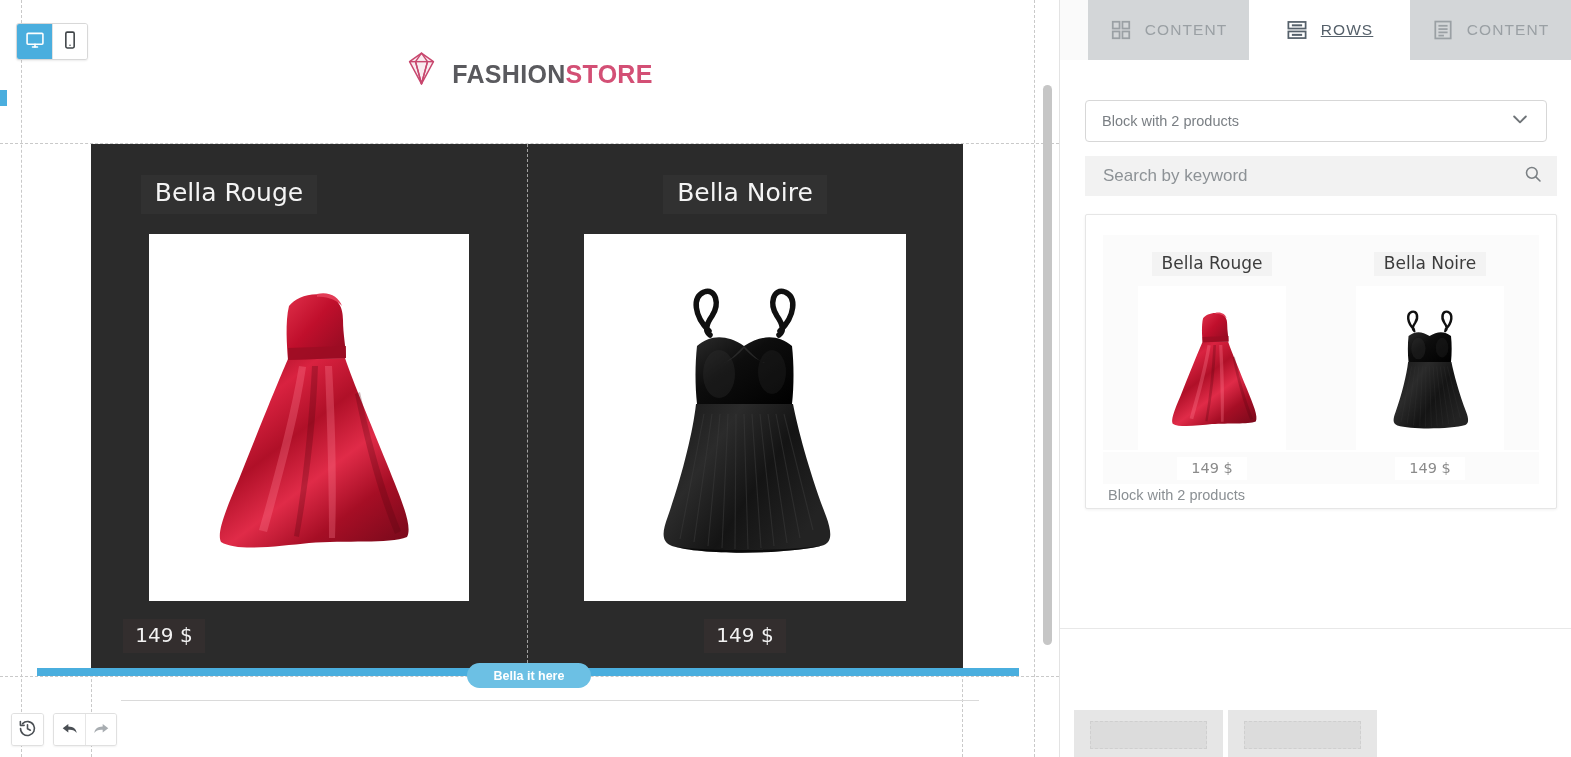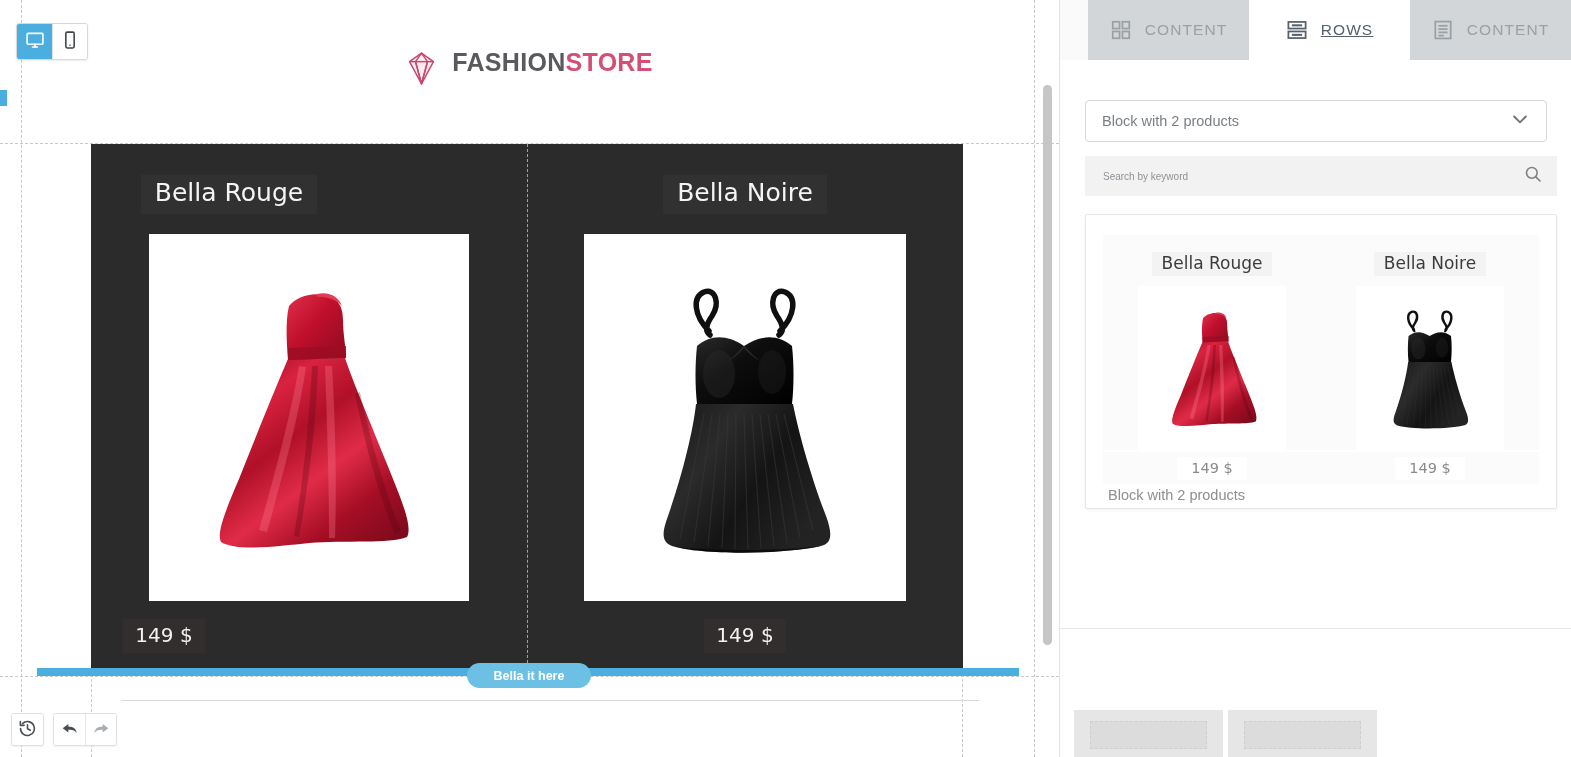--- a/index.html
+++ b/index.html
@@ -86,21 +86,21 @@
     position: absolute;
     left: 70px; top: 0;
     width: 872px; height: 143px;
     background: #ffffff;
   }
   #logo-wrap {
     position: absolute;
     left: 0; right: 0;
     top: 48px;
     display: flex;
-    align-items: flex-start;
+    align-items: flex-end;
     justify-content: center;
     gap: 10px;
   }
   #logo-gem { display:block; }
   #logo-text {
     font-family: "Liberation Sans", sans-serif;
     font-size: 25px;
     font-weight: bold;
     letter-spacing: .3px;
     white-space: nowrap;
@@ -314,21 +314,21 @@
     background: #f2f2f2;
     display: flex;
     align-items: center;
     padding: 0 14px 0 16px;
   }
   #search-input {
     flex: 1;
     border: none;
     outline: none;
     background: transparent;
-    font-size: 10px;
+    font-size: 17px;
     color: #7a7f84;
     font-family: "Liberation Sans", sans-serif;
   }
   #search-input::placeholder { color: #8d9296; opacity: 1; }
 
   #preview-card {
     position: absolute;
     left: 25px; top: 154px;
     width: 472px; height: 295px;
     background: #ffffff;

